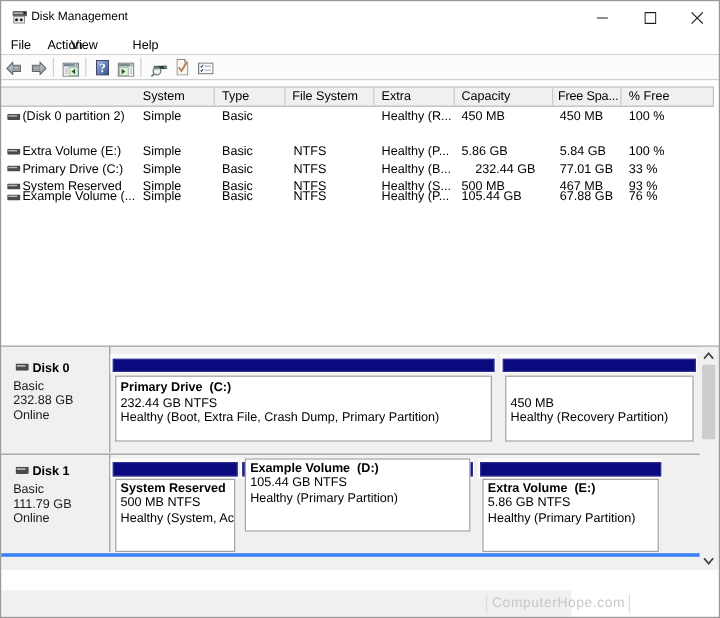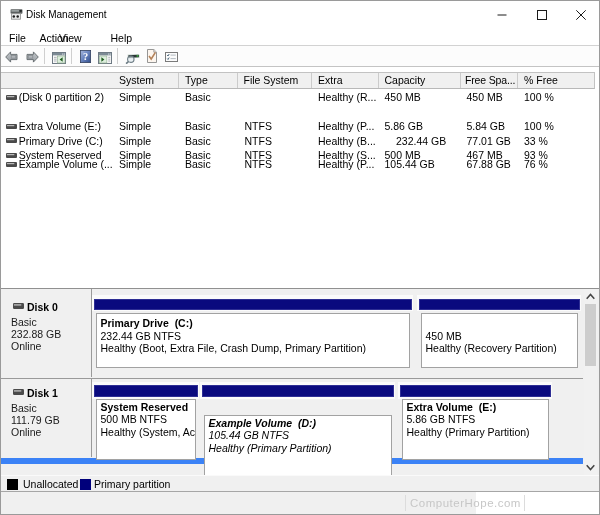--- a/index.html
+++ b/index.html
@@ -284,21 +284,21 @@
           <div class="pnavy" style="top:4px; height:10.5px;"></div>
         </div>
         <div class="pbox" style="top:24px; height:55px;">
           <div class="pl1" style="top:3px"></div>
           <div class="pl2" style="top:15.5px">450 MB</div>
           <div class="pl3" style="top:28px">Healthy (Recovery Partition)</div>
         </div>
       </div>
     </div>
 
-    <div class="diskrow" style="top:90px; height:85px; border-bottom:6px solid #3b82f6;">
+    <div class="diskrow" style="top:90px; height:85px; border-bottom:3px solid #3b82f6;">
       <div class="disklabel">
         <svg class="dico" style="top:10px" viewBox="0 0 11 6">
           <rect x="0" y="0" width="11" height="6" rx="1.2" fill="#4a4a4a"></rect>
           <rect x="0.9" y="1.2" width="7.4" height="1.4" fill="#b9b9b9"></rect>
         </svg>
         <div class="dname" style="top:8px">Disk 1</div>
         <div class="dline" style="top:22.5px">Basic</div>
         <div class="dline" style="top:34.5px">111.79 GB</div>
         <div class="dline" style="top:46.5px">Online</div>
       </div>
@@ -311,21 +311,21 @@
           <div class="pl1" style="top:0.5px">System Reserved</div>
           <div class="pl2" style="top:13px">500 MB NTFS</div>
           <div class="pl3" style="top:25.5px">Healthy (System, Active, Primary Partition)</div>
         </div>
       </div>
 
       <div class="part" style="left:199px; width:195px; height:84px;">
         <div class="pband" style="top:3px; height:17px;">
           <div class="pnavy" style="top:3px; height:11.5px;"></div>
         </div>
-        <div class="pbox" style="top:36px; height:61px;font-style:italic;">
+        <div class="pbox" style="top:3px; height:61px;">
           <div class="pl1" style="top:0.5px">Example Volume  (D:)</div>
           <div class="pl2" style="top:13px">105.44 GB NTFS</div>
           <div class="pl3" style="top:25.5px">Healthy (Primary Partition)</div>
         </div>
       </div>
 
       <div class="part" style="left:397px; width:154px; height:84px;">
         <div class="pband" style="top:3px; height:17px;">
           <div class="pnavy" style="top:3px; height:11.5px;"></div>
         </div>
@@ -345,26 +345,20 @@
       </div>
       <div class="thumb" style="top:15px; height:62px"></div>
       <div class="arr" style="bottom:4px">
         <svg width="9" height="7" viewBox="0 0 9 7">
             <path d="M0.7 1.2 L4.5 5.6 L8.3 1.2" fill="none" stroke="#444444" stroke-width="1.5"></path>
           </svg>
       </div>
     </div>
   </div>
 
-  <div id="legend">
-    <div class="lg-sq" style="left:6px;  background:#000000;"></div>
-    <div class="lg-tx" style="left:22px">Unallocated</div>
-    <div class="lg-sq" style="left:79px; background:#00007b;"></div>
-    <div class="lg-tx" style="left:93px">Primary partition</div>
-  </div>
 
   <div id="statusbar">
     <div class="sb-sep" style="left:404px"></div>
     <div id="watermark">ComputerHope.com</div>
     <div class="sb-sep" style="left:523px"></div>
   </div>
 
   <div id="winborder"></div>
 </div>
 

